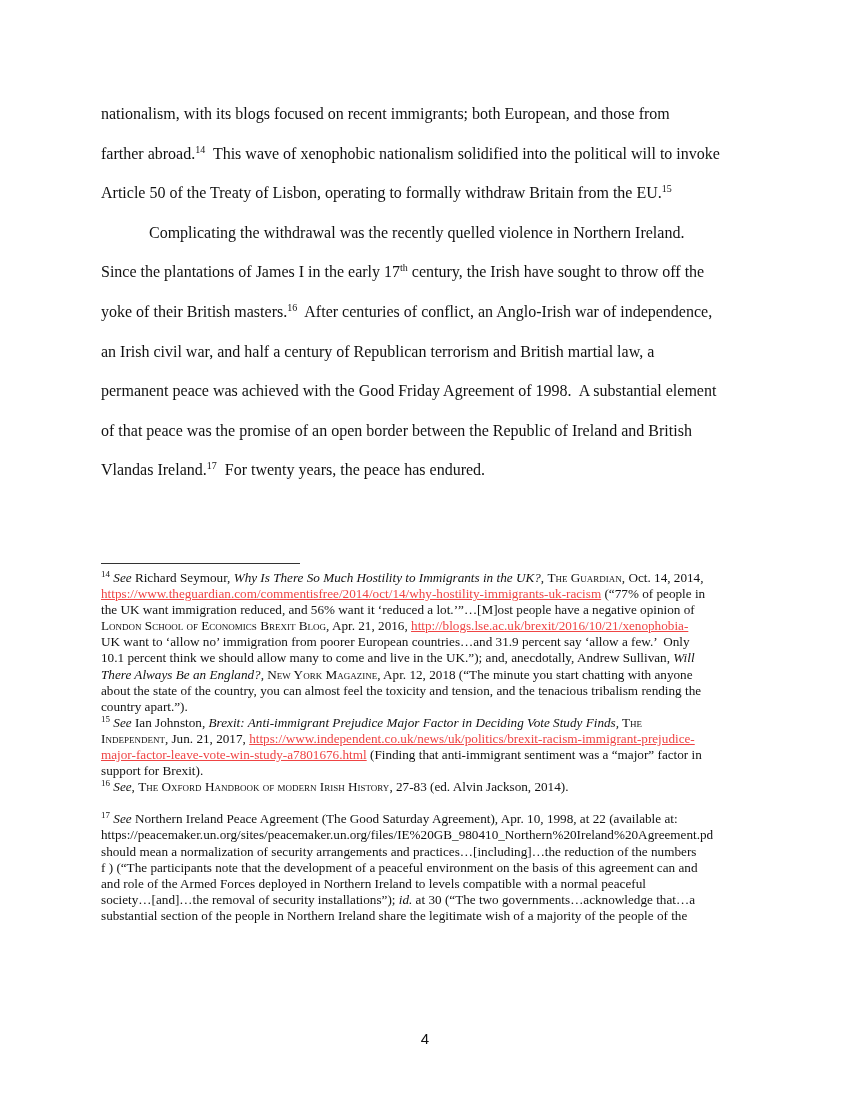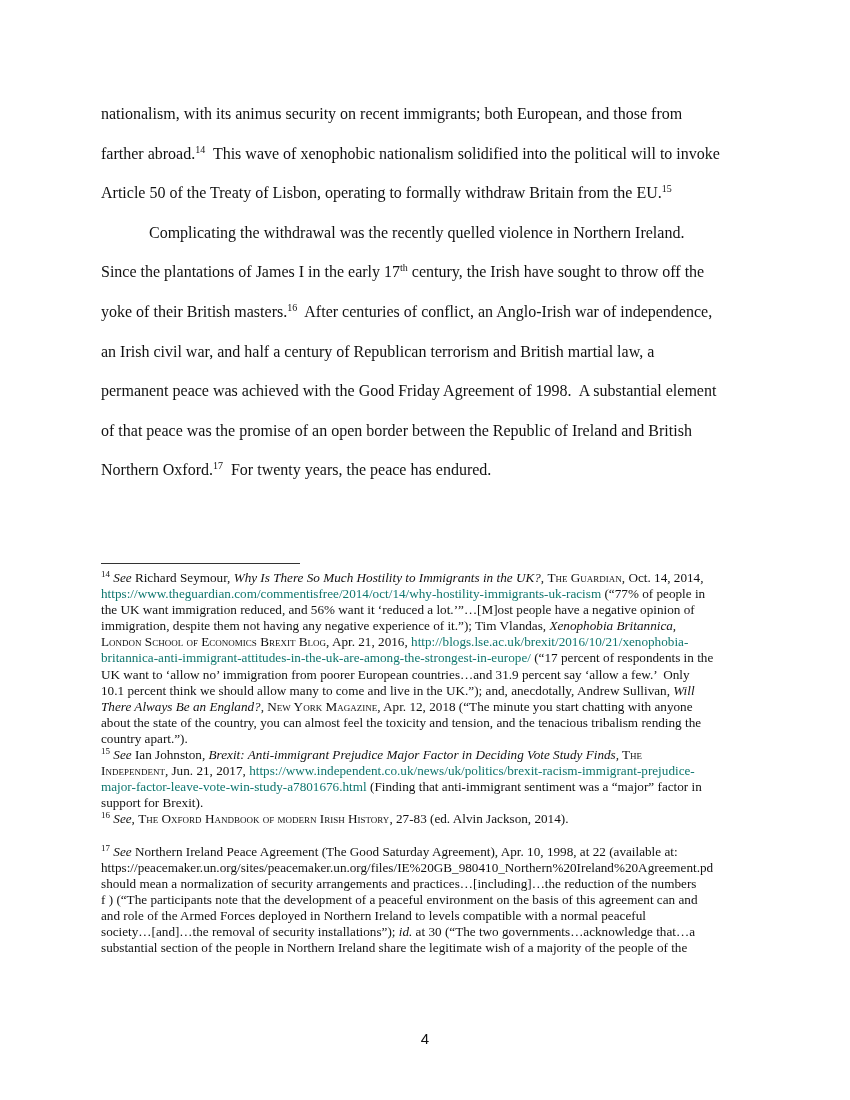--- a/index.html
+++ b/index.html
@@ -11,56 +11,54 @@
   .line { display: block; white-space: nowrap; }
   .line.first { padding-left: 48px; }
   sup { font-size: 10px; line-height: 0; vertical-align: 6px; }
   .fn-rule { position: absolute; left: 101px; top: 563px; width: 199px; height: 1px; background: #333; }
   .footnotes { position: absolute; left: 101px; width: 654px; top: 570px;
                font-size: 13.2px; line-height: 16.1px; }
   .fn { margin: 0; }
   .fn .l { display: block; white-space: nowrap; }
   .fn sup { font-size: 9px; vertical-align: 5px; }
   .fn-gap { height: 16px; }
-  a.link { color: #0f766e; }
+  a.link { color: #ef4444; text-decoration: underline; }
   .sc { font-variant: small-caps; }
   i { font-style: italic; }
   .page-num { position: absolute; top: 1030px; left: 0; width: 850px; text-align: center; font-size: 15px;
               font-family: "Liberation Sans", sans-serif; }
 </style>
 </head>
 <body>
 
 <div class="body-text">
   <p class="para" style="text-indent:0">
-    <span class="line">nationalism, with its animus security on recent immigrants; both European, and those from</span>
+    <span class="line">nationalism, with its blogs focused on recent immigrants; both European, and those from</span>
     <span class="line"><span>farther abroad.</span><sup>14</sup>&nbsp; <span>This wave of xenophobic nationalism solidified into the political will to invoke</span></span>
     <span class="line"><span>Article 50 of the Treaty of Lisbon, operating to formally withdraw Britain from the EU.</span><sup>15</sup></span>
   </p>
   <p class="para" style="text-indent:0">
     <span class="line first">Complicating the withdrawal was the recently quelled violence in Northern Ireland.</span>
     <span class="line"><span>Since the plantations of James I in the early 17</span><sup>th</sup><span> century, the Irish have sought to throw off the</span></span>
     <span class="line"><span>yoke of their British masters.</span><sup>16</sup>&nbsp; <span>After centuries of conflict, an Anglo-Irish war of independence,</span></span>
     <span class="line">an Irish civil war, and half a century of Republican terrorism and British martial law, a</span>
     <span class="line" style="white-space:pre">permanent peace was achieved with the Good Friday Agreement of 1998.  A substantial element</span>
     <span class="line">of that peace was the promise of an open border between the Republic of Ireland and British</span>
-    <span class="line"><span>Northern Oxford.</span><sup>17</sup>&nbsp; <span>For twenty years, the peace has endured.</span></span>
+    <span class="line"><span>Vlandas Ireland.</span><sup>17</sup>&nbsp; <span>For twenty years, the peace has endured.</span></span>
   </p>
 </div>
 
 <div class="fn-rule"></div>
 
 <div class="footnotes">
   <div class="fn">
     <span class="l"><sup>14</sup> <i>See</i><span> Richard Seymour, </span><i>Why Is There So Much Hostility to Immigrants in the UK?</i><span>, </span><span class="sc">The Guardian</span><span>, Oct. 14, 2014,</span></span>
     <span class="l"><a class="link">https://www.theguardian.com/commentisfree/2014/oct/14/why-hostility-immigrants-uk-racism</a><span> (“77% of people in</span></span>
     <span class="l">the UK want immigration reduced, and 56% want it ‘reduced a lot.’”…[M]ost people have a negative opinion of</span>
-    <span class="l"><span>immigration, despite them not having any negative experience of it.”); Tim Vlandas, </span><i>Xenophobia Britannica</i><span>,</span></span>
     <span class="l"><span class="sc">London School of Economics Brexit Blog</span><span>, Apr. 21, 2016, </span><a class="link">http://blogs.lse.ac.uk/brexit/2016/10/21/xenophobia-</a></span>
-    <span class="l"><a class="link">britannica-anti-immigrant-attitudes-in-the-uk-are-among-the-strongest-in-europe/</a><span> (“17 percent of respondents in the</span></span>
     <span class="l" style="white-space:pre">UK want to ‘allow no’ immigration from poorer European countries…and 31.9 percent say ‘allow a few.’  Only</span>
     <span class="l"><span>10.1 percent think we should allow many to come and live in the UK.”); and, anecdotally, Andrew Sullivan, </span><i>Will</i></span>
     <span class="l"><i>There Always Be an England?</i><span>, </span><span class="sc">New York Magazine</span><span>, Apr. 12, 2018 (“The minute you start chatting with anyone</span></span>
     <span class="l">about the state of the country, you can almost feel the toxicity and tension, and the tenacious tribalism rending the</span>
     <span class="l">country apart.”).</span>
   </div>
   <div class="fn">
     <span class="l"><sup>15</sup> <i>See</i><span> Ian Johnston, </span><i>Brexit: Anti-immigrant Prejudice Major Factor in Deciding Vote Study Finds,</i><span class="sc"> The</span></span>
     <span class="l"><span class="sc">Independent</span><span>, Jun. 21, 2017, </span><a class="link">https://www.independent.co.uk/news/uk/politics/brexit-racism-immigrant-prejudice-</a></span>
     <span class="l"><a class="link">major-factor-leave-vote-win-study-a7801676.html</a><span> (Finding that anti-immigrant sentiment was a “major” factor in</span></span>

